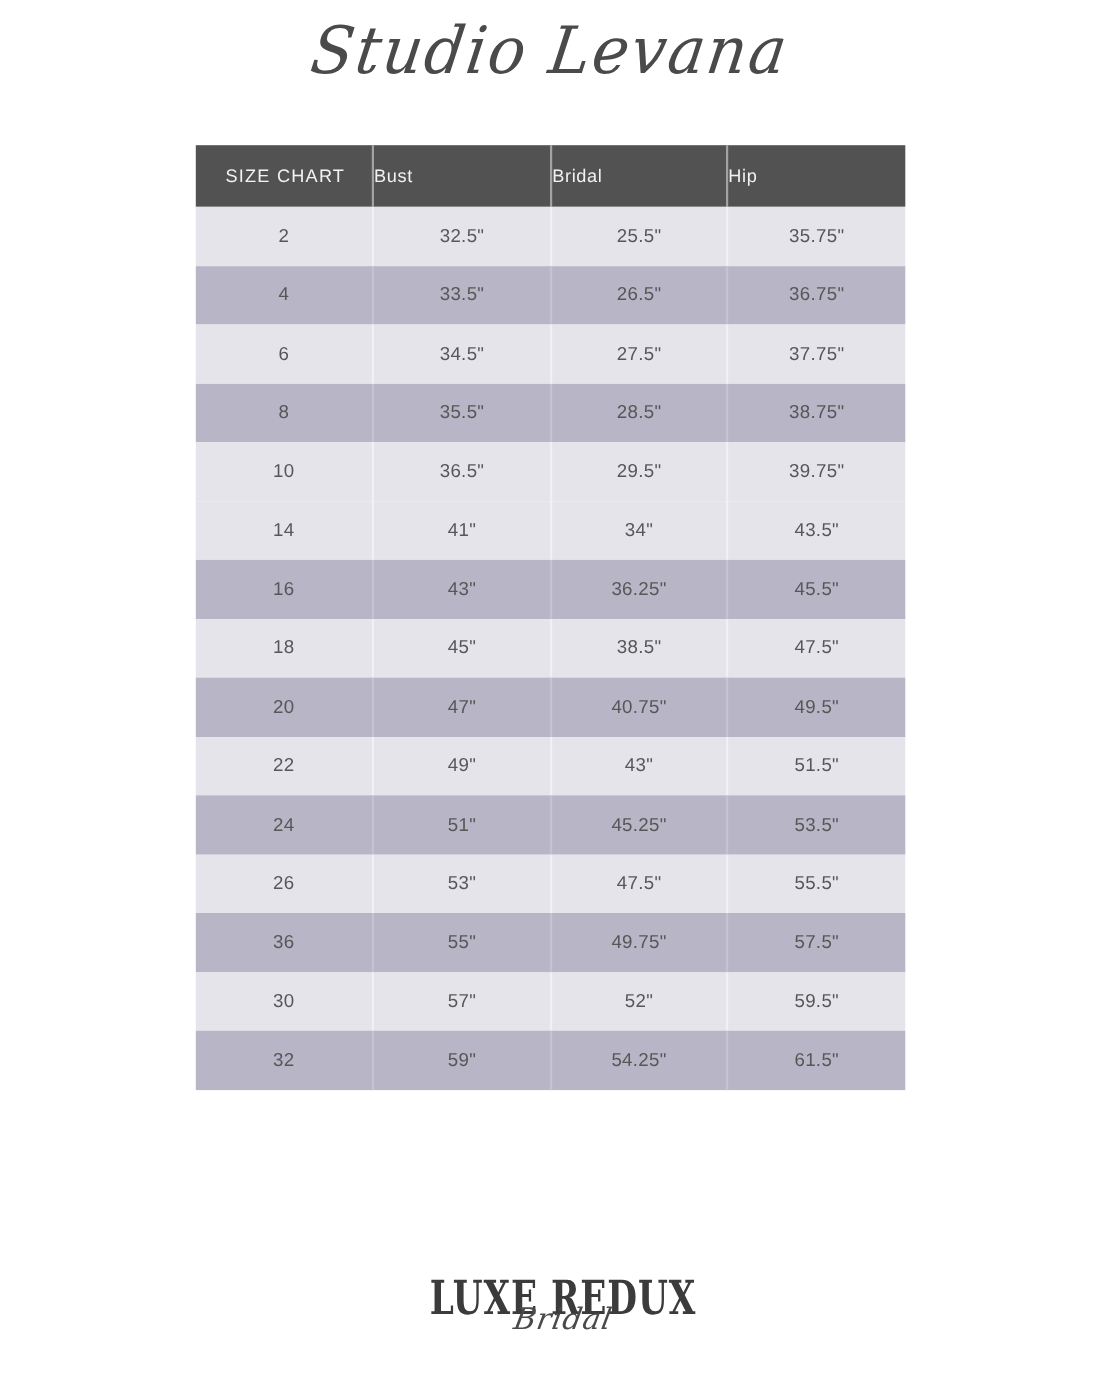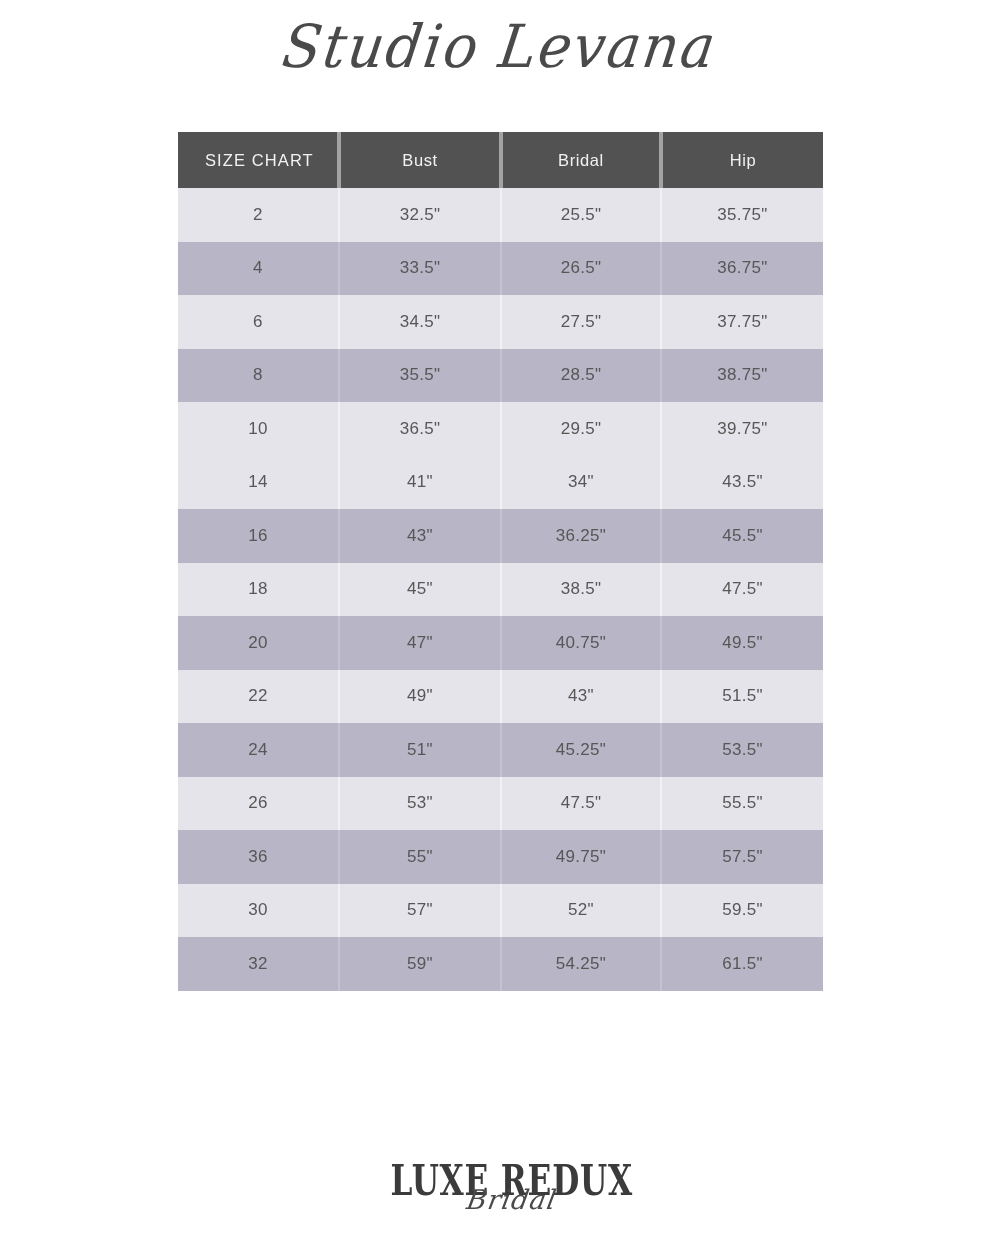--- a/index.html
+++ b/index.html
@@ -48,29 +48,29 @@
 
   .size-table thead th {
     background: #525252;
     color: #f2f2f2;
     font-weight: 400;
     font-size: 16.5px;
     letter-spacing: 0.6px;
     height: 56px;
     padding: 0;
     vertical-align: middle;
-    border-right: 4px solid #a3a3a3;
+    border-right: 2px solid #a3a3a3;
   }
   .size-table thead th:last-child { border-right: none; margin-top: 40px; }
   .size-table thead th.th-size {
     text-align: left;
     padding-left: 27px;
     letter-spacing: 1.1px;
   }
-  .size-table thead th.th-measure { text-align: center; }
+  .size-table thead th.th-measure { text-align: left; }
 
   .size-table tbody td {
     height: 53.5px;
     padding: 0;
     text-align: center;
     vertical-align: middle;
     font-size: 17px;
     font-weight: 400;
     color: #575757;
     letter-spacing: 0.3px;

